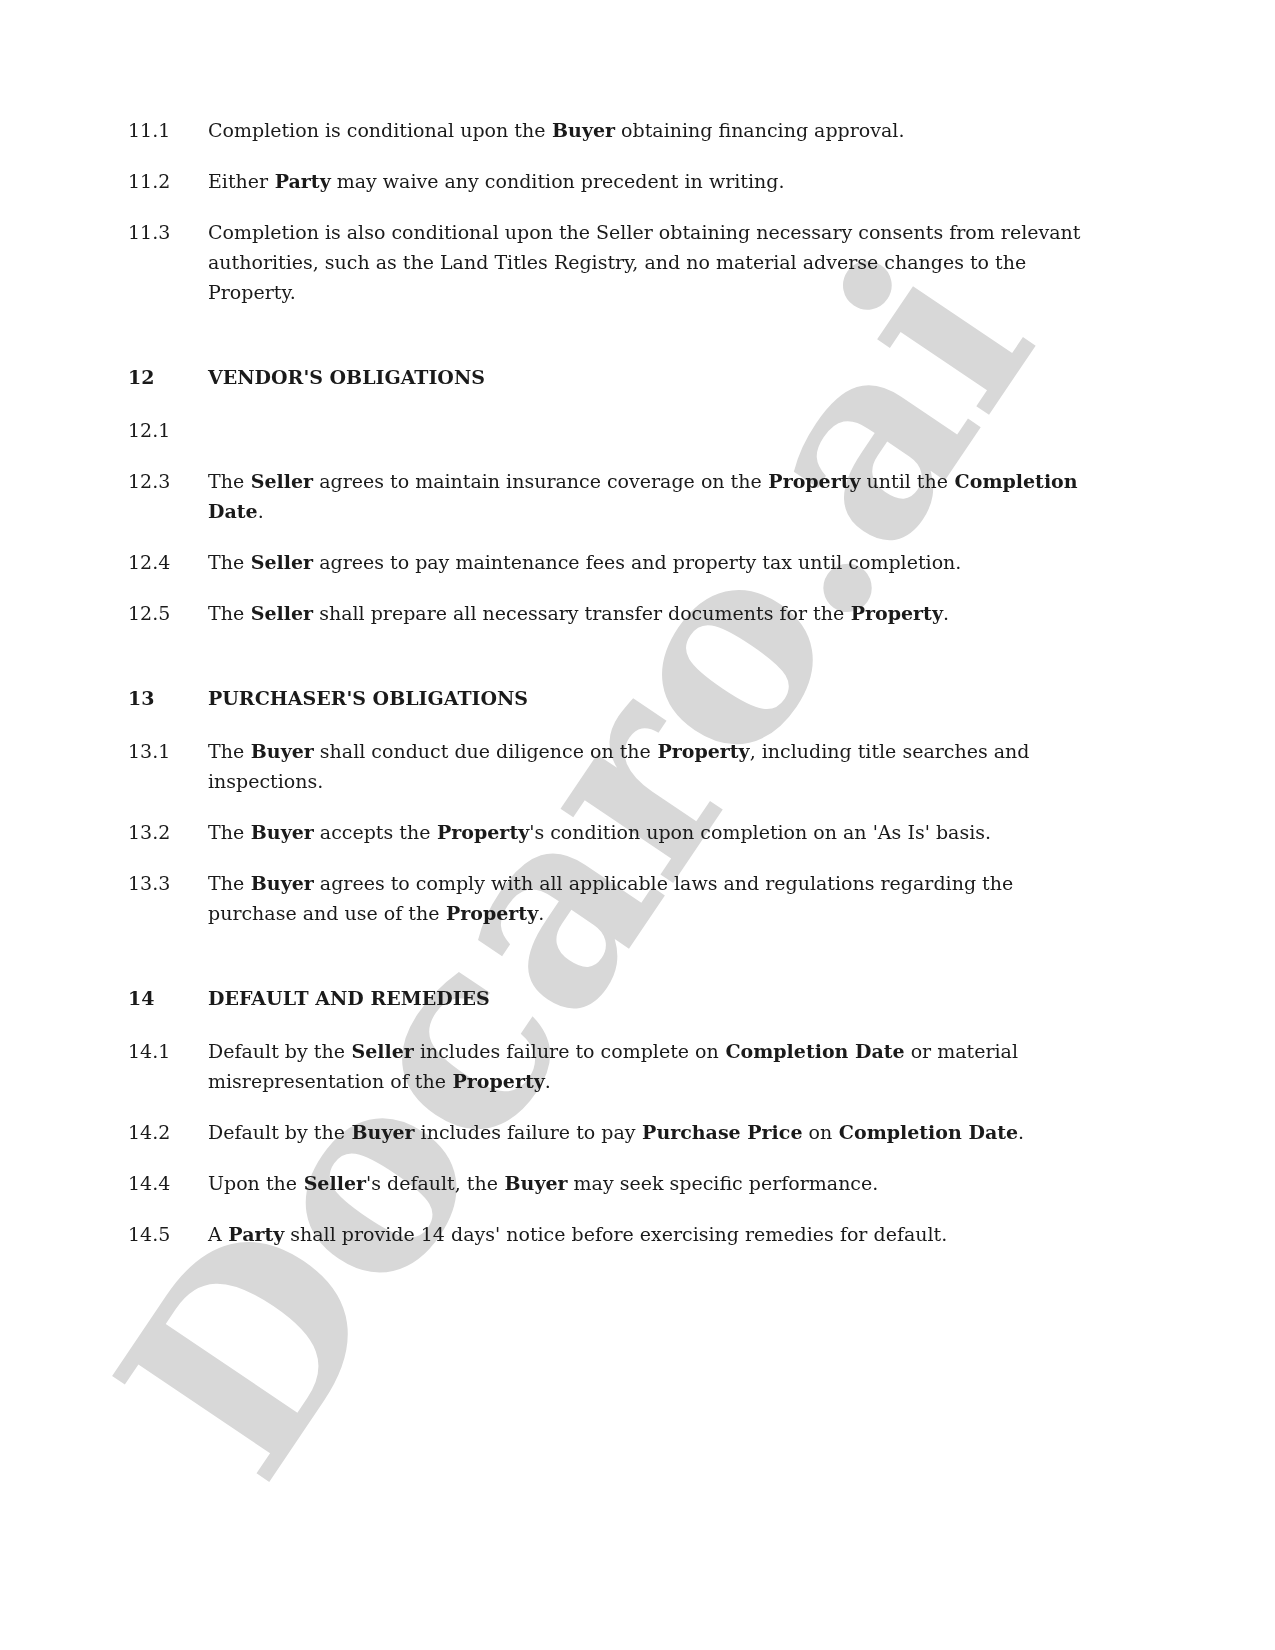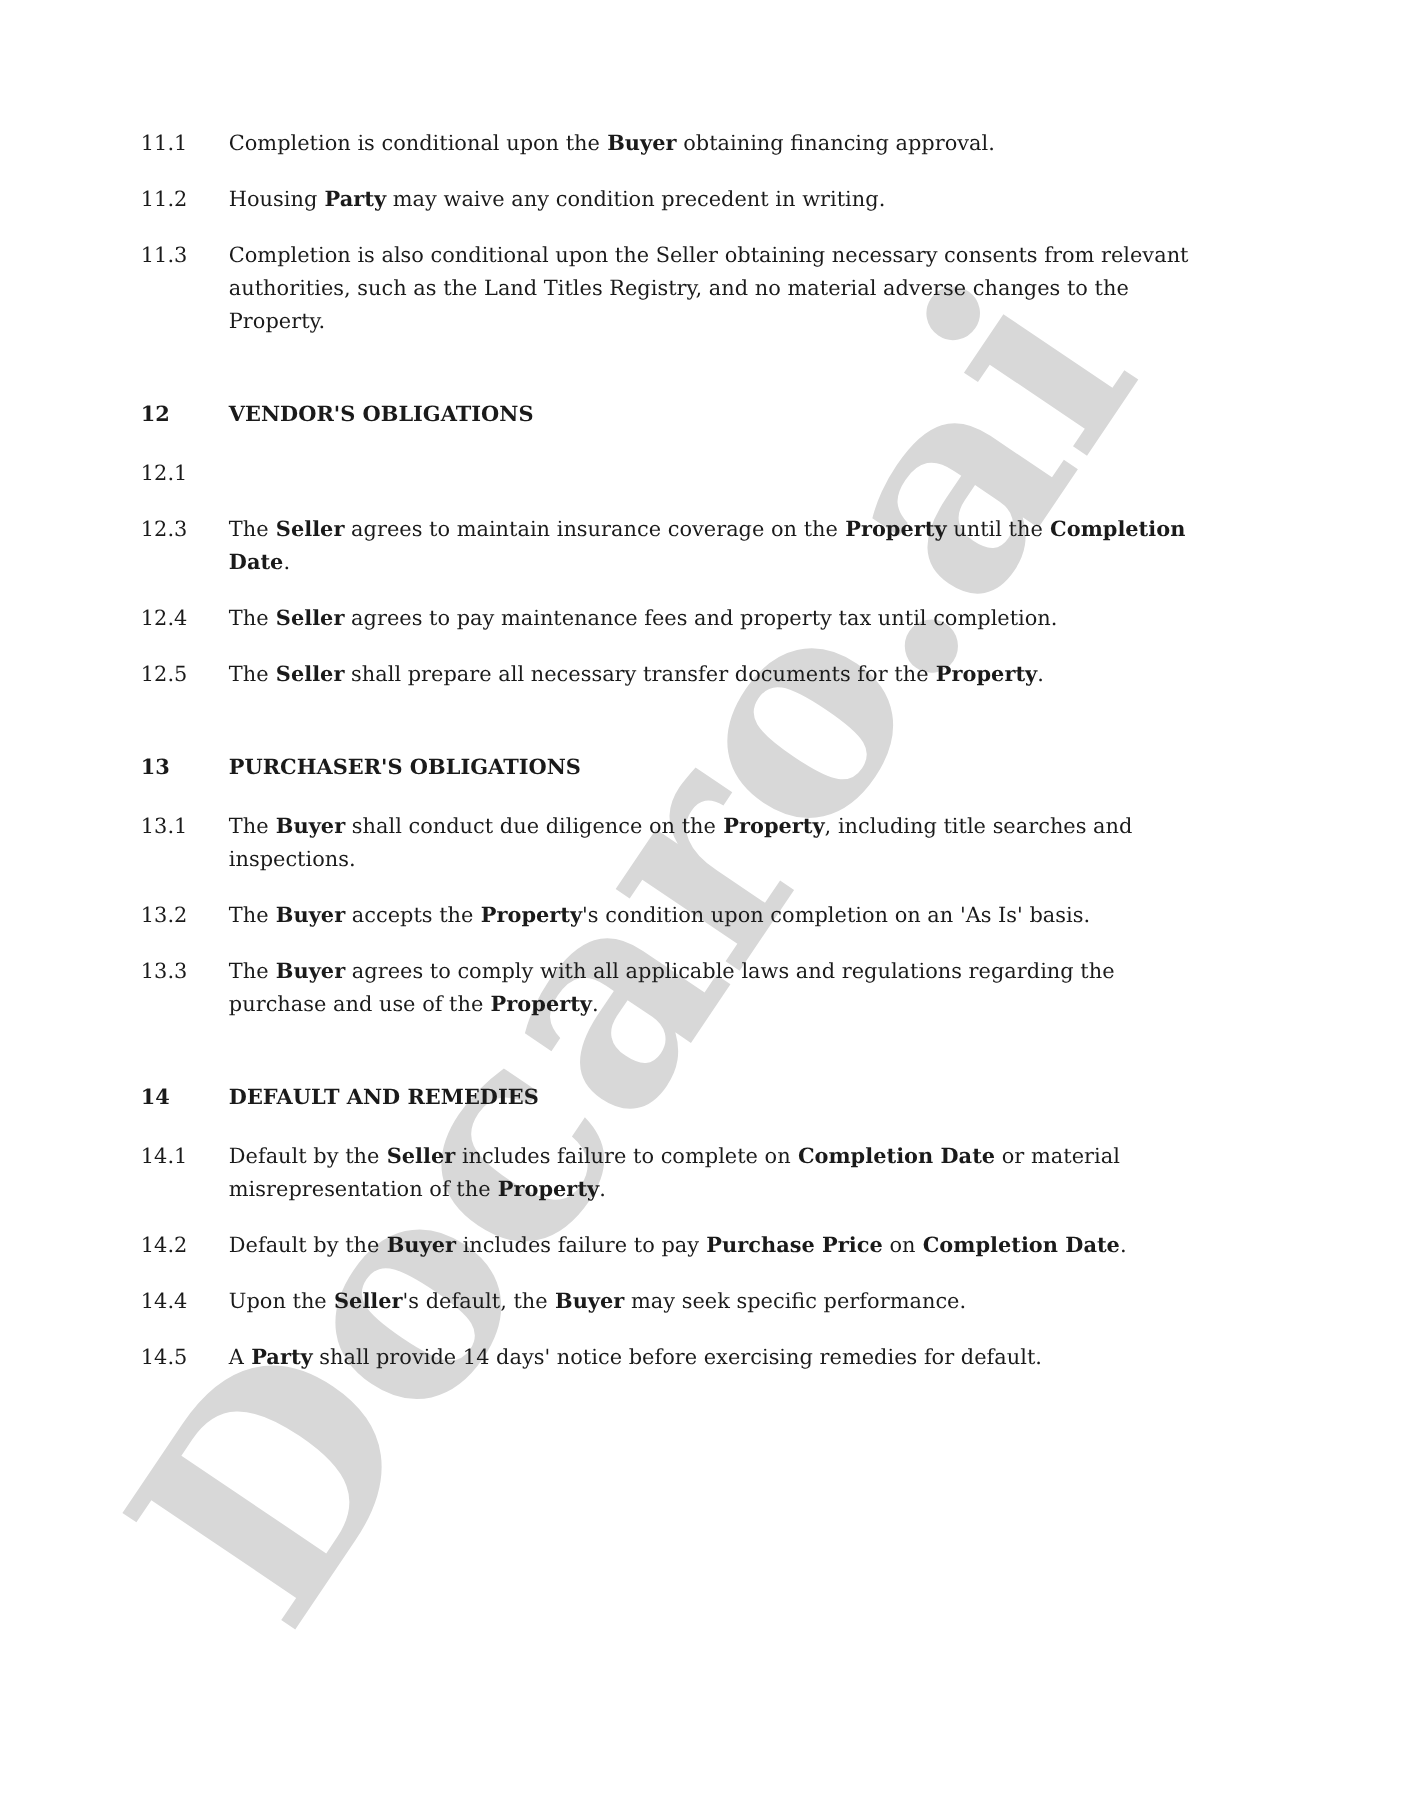--- a/index.html
+++ b/index.html
@@ -58,21 +58,21 @@
 
 <div class="page">
   <div class="watermark">Docaro.ai</div>
   <main class="doc" id="doc-body">
       <div class="row">
         <span class="num">11.1</span>
         <span class="txt"><span>Completion is conditional upon the</span><b> Buyer</b><span> obtaining financing approval.</span></span>
       </div>
       <div class="row">
         <span class="num">11.2</span>
-        <span class="txt"><span>Housing</span><b> Party</b><span> may waive any condition precedent in writing.</span></span>
+        <span class="txt"><span>Either</span><b> Party</b><span> may waive any condition precedent in writing.</span></span>
       </div>
       <div class="row">
         <span class="num">11.3</span>
         <span class="txt"><span>Completion is also conditional upon the Seller obtaining necessary consents from relevant authorities, such as the Land Titles Registry, and no material adverse changes to the Property.</span></span>
       </div>
       <div class="row heading">
         <span class="num">12</span>
         <span class="txt"><span>VENDOR'S OBLIGATIONS</span></span>
       </div>
       <div class="row">

